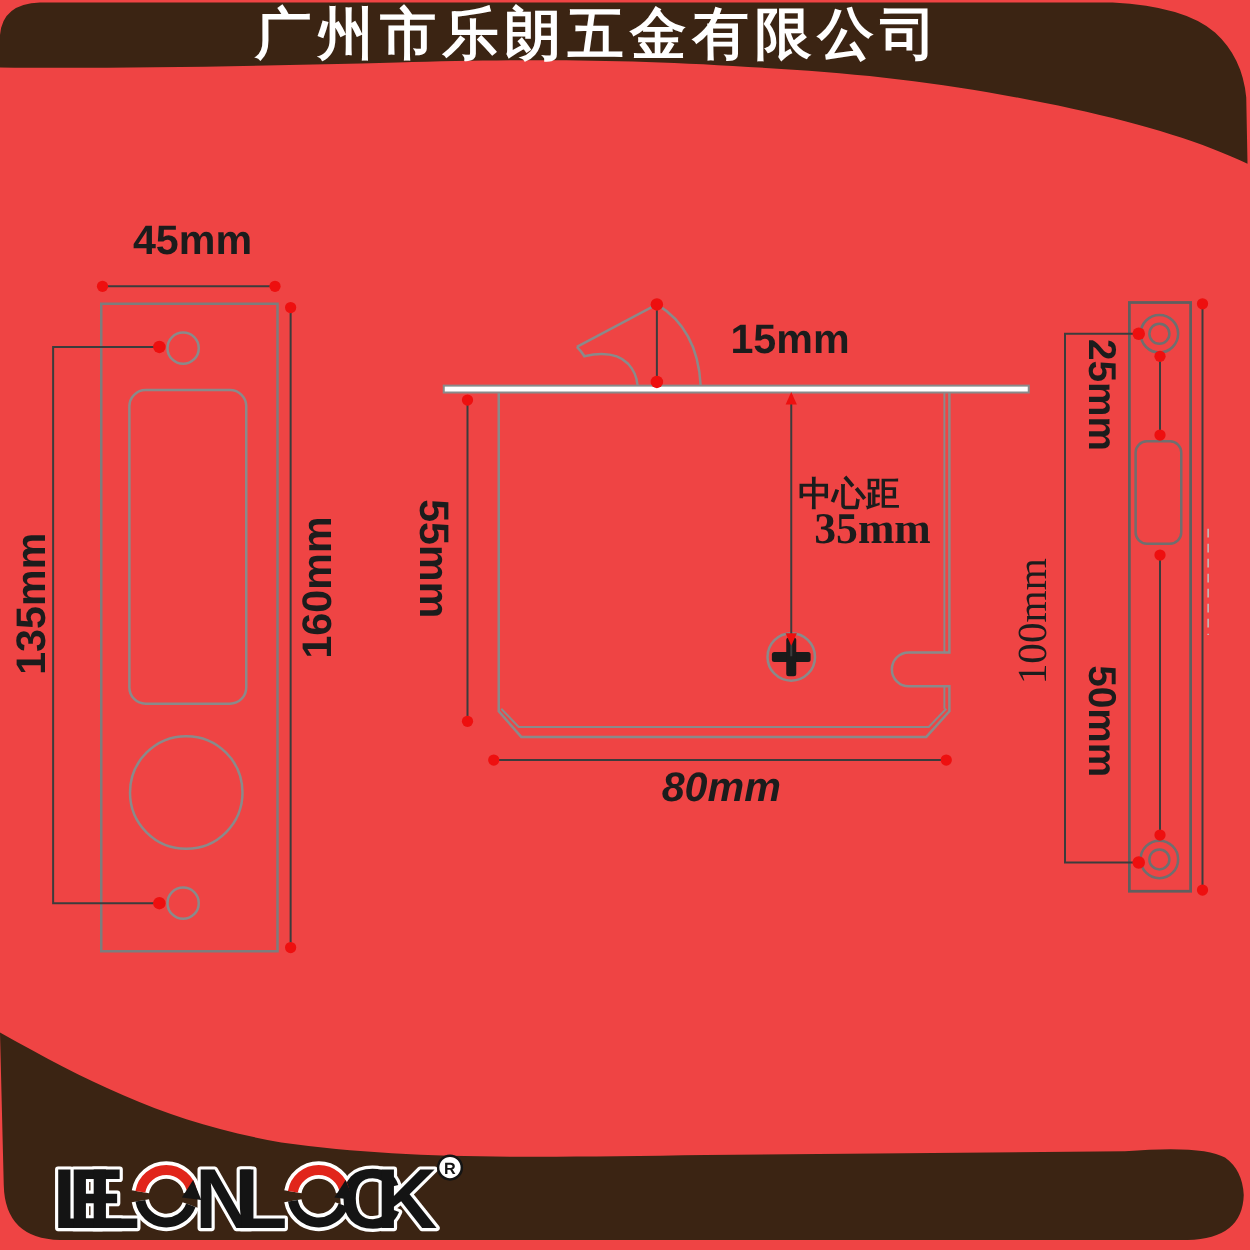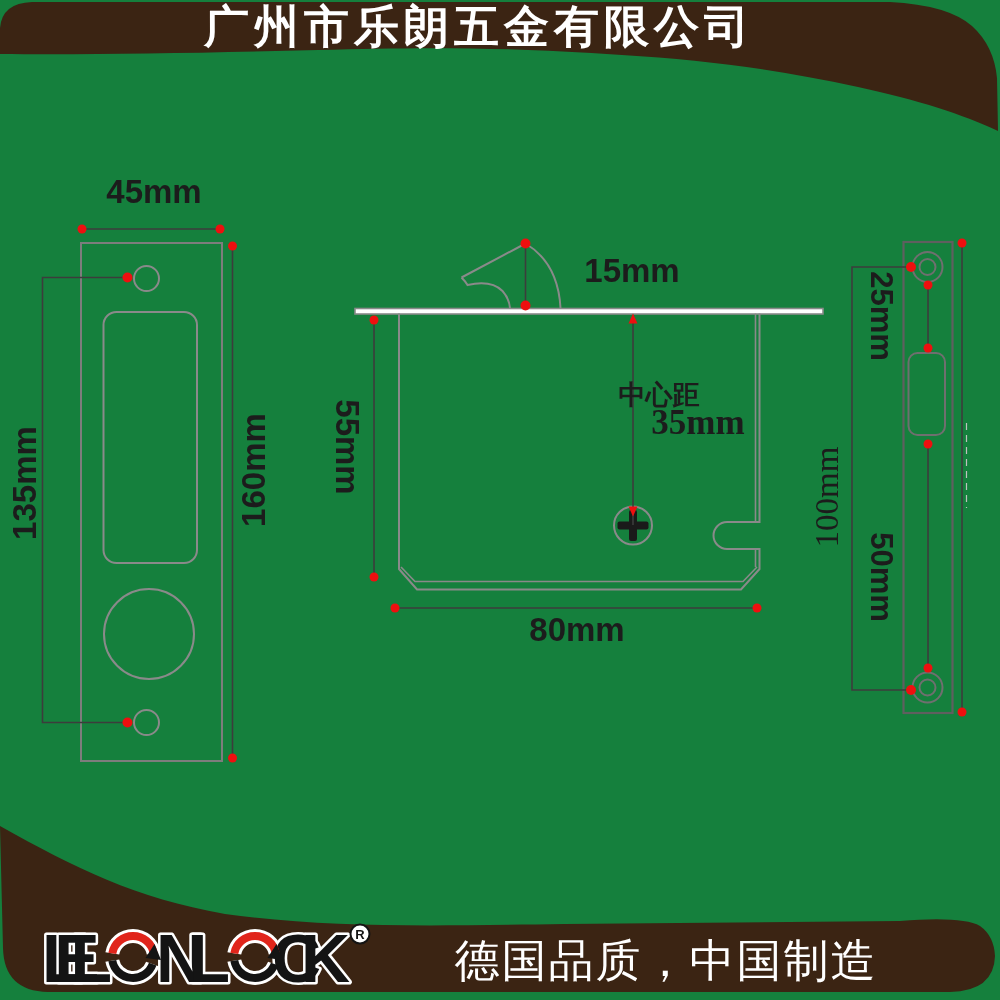--- a/index.html
+++ b/index.html
@@ -1,16 +1,16 @@
 <!DOCTYPE html>
 <html><head>
 <meta charset="utf-8">
 <style>
   html,body{margin:0;padding:0;background:#ffffff;}
-  .canvas{position:relative;width:1000px;height:1000px;background:#15803d;overflow:hidden;
+  .canvas{position:relative;width:1000px;height:1000px;background:#ef4444;overflow:hidden;
           font-family:"Liberation Sans",sans-serif;}
   svg{display:block;}
   .layer{position:absolute;left:0;top:0;}
   .banner-text{position:absolute;color:#ffffff;white-space:nowrap;
                transform:translate(-50%,-50%);}
   .company{left:479px;top:27px;font-size:45px;font-weight:600;letter-spacing:5px;}
   .tagline{left:666px;top:961px;font-size:45px;font-weight:500;letter-spacing:2px;}
   .dim-label{position:absolute;font-weight:bold;font-size:33px;color:#1c1c1c;
              white-space:nowrap;transform:translate(-50%,-50%);}
   .rot-ccw{transform:translate(-50%,-50%) rotate(-90deg);}
@@ -125,23 +125,23 @@
         <circle cx="962" cy="712" r="4.5"></circle>
     </g>
   </svg>
 
   <div class="dim-label" style="left:154px;top:192px;">45mm</div>
   <div class="dim-label rot-ccw" style="left:25px;top:483px;">135mm</div>
   <div class="dim-label rot-ccw" style="left:254px;top:470px;">160mm</div>
 
   <div class="dim-label" style="left:632px;top:271px;">15mm</div>
   <div class="dim-label rot-cw" style="left:347px;top:447px;">55mm</div>
-  <div class="dim-label mid-serif" style="left:659px;top:395px;">中心距</div>
+  <div class="dim-label mid-serif" style="left:679px;top:395px;">中心距</div>
   <div class="dim-label mid-serif" style="left:698px;top:423px;font-size:35px;">35mm</div>
-  <div class="dim-label" style="left:577px;top:630px;">80mm</div>
+  <div class="dim-label" style="left:577px;top:630px;font-style:italic;">80mm</div>
 
   <div class="dim-label small rot-cw" style="left:881px;top:316px;">25mm</div>
   <div class="dim-label small rot-cw" style="left:881px;top:577px;">50mm</div>
   <div class="dim-label serif rot-ccw" style="left:827px;top:497px;font-weight:normal;">100mm</div>
 
   <svg class="layer" style="top:800px;" width="1000" height="200" viewBox="0 800 1000 200">
     <path d="M 0,826
          C 75,868 135,898 225,914
          C 325,928 425,926 565,924
          L 900,921 Q 962,916 980,926
@@ -177,15 +177,14 @@
         <path d="M 194.3,40.6 A 21,21 0 0 0 234.7,44.2" fill="none" stroke="#141414" stroke-width="8"></path>
         <polygon points="236.5,24 227.5,38 243,40" fill="#141414"></polygon>
       </g>
       <g>
         <circle cx="320" cy="14" r="9.5" fill="#ffffff" stroke="#141414" stroke-width="2"></circle>
         <text x="320" y="19" text-anchor="middle" style="font-family:'Liberation Sans',sans-serif;font-weight:bold;font-size:13px;" fill="#141414">R</text>
       </g>
     </g>
   </svg>
 
-  <div class="banner-text tagline">德国品质，中国制造</div>
 
 </div>
 
 </body></html>

